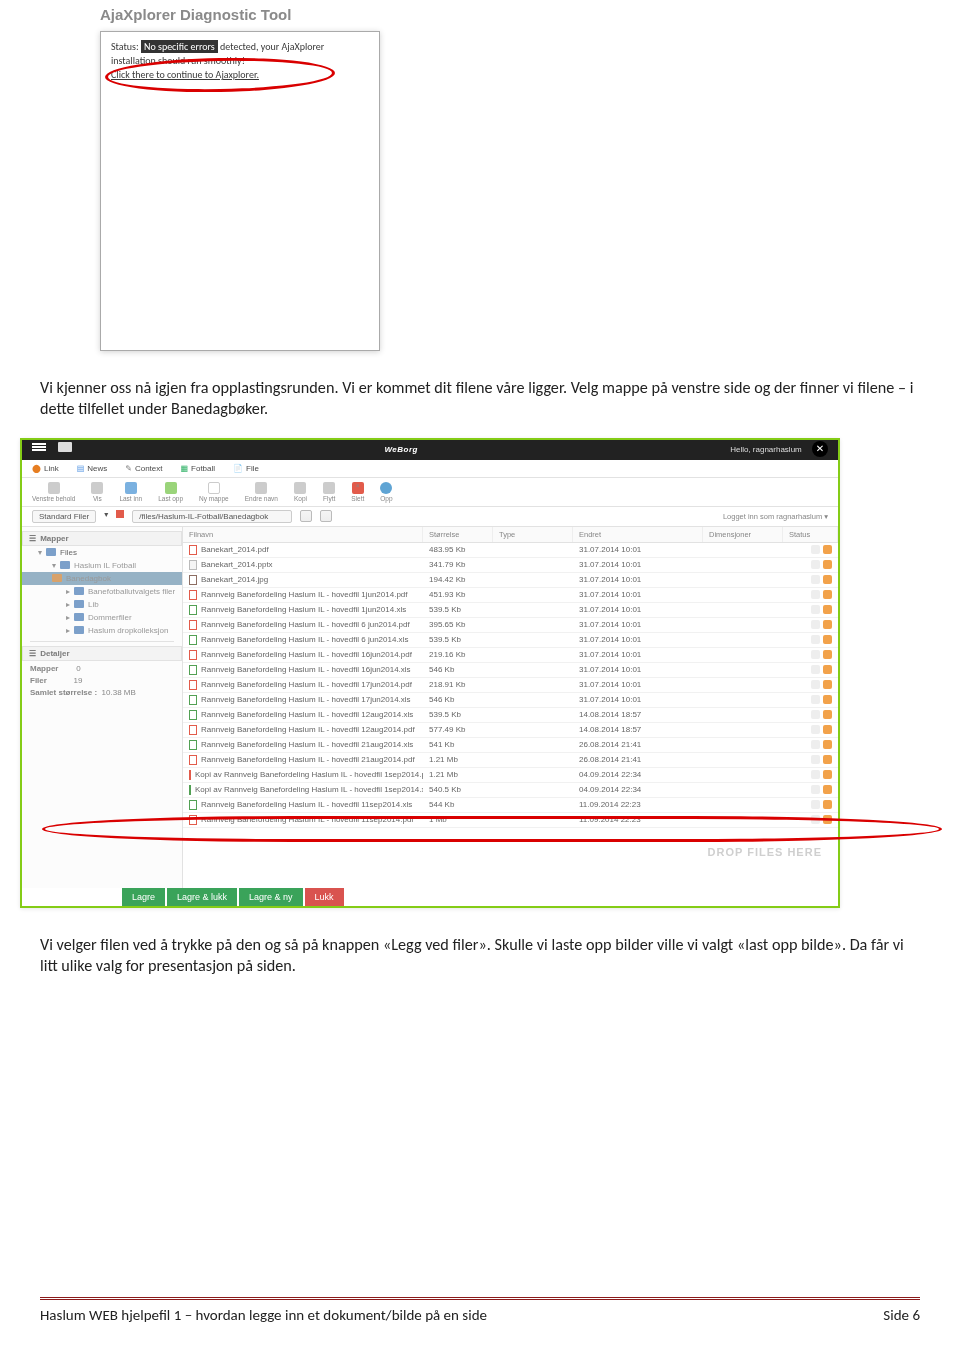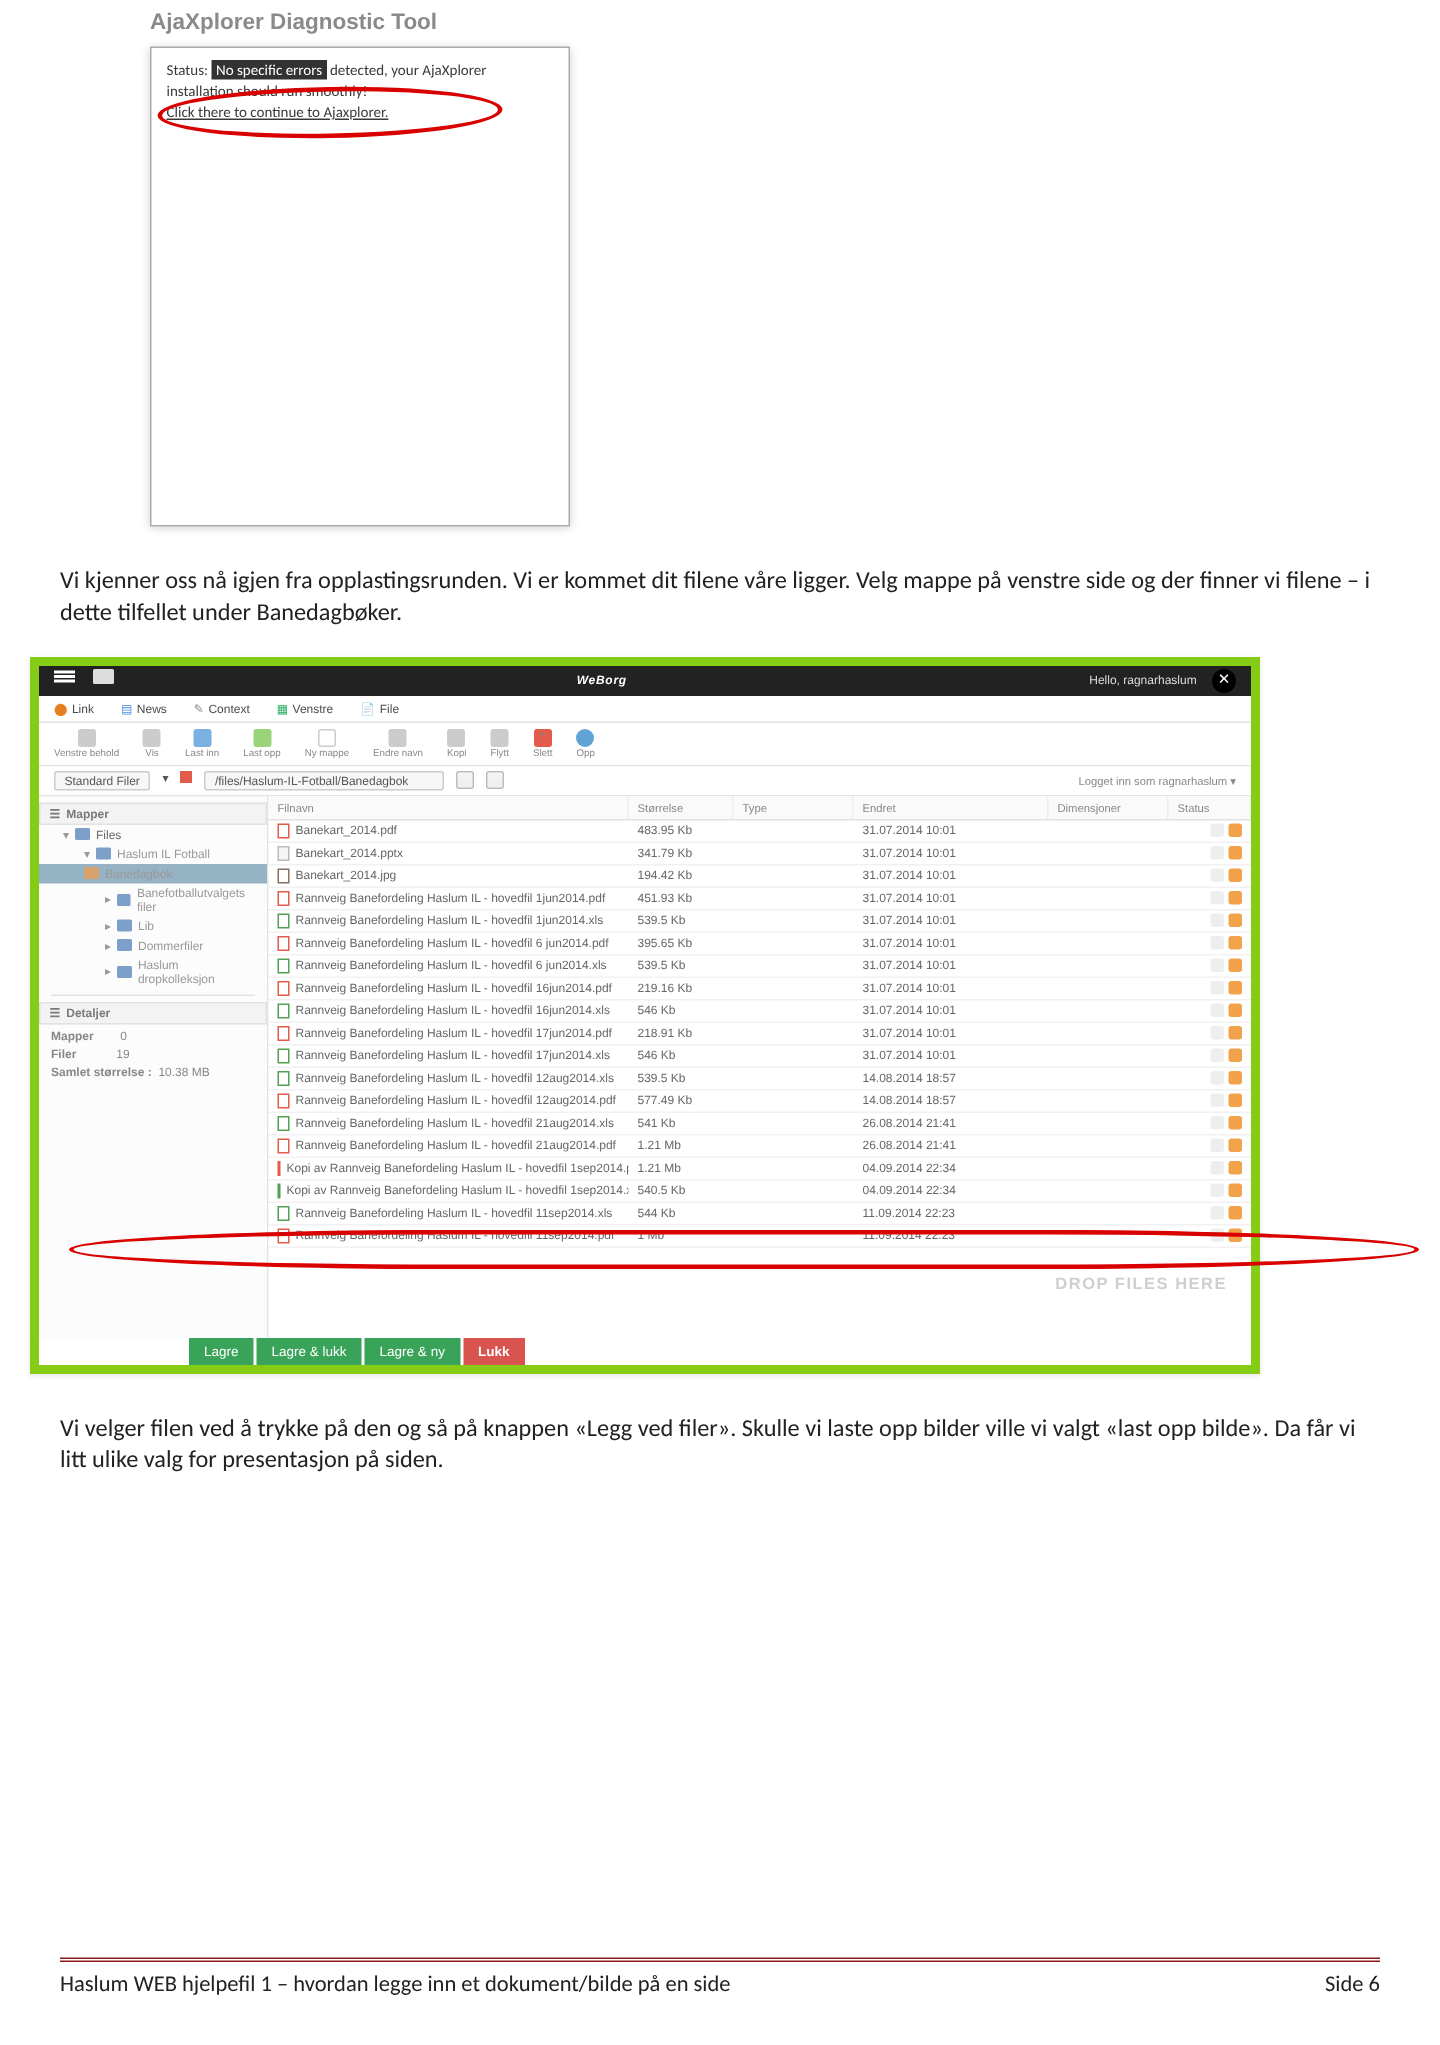--- a/index.html
+++ b/index.html
@@ -12,21 +12,21 @@
   .diag-box { width: 280px; height: 320px; border: 1px solid #aaa; background: #fff; position: relative; box-shadow: 0 1px 6px rgba(0,0,0,0.18); }
   .diag-text { font-size: 10px; color: #3a3a3a; padding: 8px 10px; line-height: 1.35; }
   .diag-text .s1 { background:#333;color:#fff;padding:0 3px; }
   .diag-link { text-decoration: underline; color: #3a3a3a; display:inline-block; margin-top: 1px; }
   .red-oval-1 { position: absolute; top: 26px; left: 4px; width: 230px; height: 34px; border: 3px solid #d90000; border-radius: 50%/50%; transform: rotate(-1deg); }
 
   
   .para { font-size: 16.2px; color: #222; margin: 26px 0 18px 0; line-height: 1.32; }
 
   
-  .fm-wrap { width: 820px; margin-left: -20px; font-family: Arial, sans-serif; font-size: 8px; position: relative; border: 6px solid #84cc16; background: #fef9c3; box-shadow: 0 1px 4px rgba(0,0,0,0.1); }
+  .fm-wrap { width: 820px; margin-left: -20px; font-family: Arial, sans-serif; font-size: 8px; position: relative; border: 2px solid #84cc16; background: #b91c1c; box-shadow: 0 1px 4px rgba(0,0,0,0.1); }
   .fm-topbar { background: #222; color: #fff; height: 20px; line-height: 20px; display: flex; align-items: center; justify-content: space-between; padding: 0 10px; font-size: 8px; }
   .fm-topbar .hamb { width:14px; height:10px; display:inline-block; }
   .hamb-line { display:block; width:14px; height:2px; background:#fff; margin:1px 0; }
   .fm-topbar .folder { width:14px;height:10px;background:#ddd;border-radius:1px;display:inline-block;margin-left:10px; }
   .fm-topbar .center { font-style: italic; font-weight: bold; letter-spacing: 0.5px; }
   .fm-topbar .right { color:#ddd; font-size:8px; }
   .fm-close { width:16px;height:16px;background:#000;color:#fff;border-radius:50%;text-align:center;line-height:16px;display:inline-block;margin-left:8px;font-size:10px; }
 
   .fm-tabs { background:#fff; border-bottom:1px solid #e2e2e2; padding:4px 10px; font-size:8px; display:flex; gap:18px; align-items:center; color:#4a4a4a; }
   .fm-tabs span { display:flex; align-items:center; gap:3px; }
@@ -78,21 +78,21 @@
   .actions { display:flex; gap:3px; justify-content:flex-end; align-items:center; }
   .a-i { width:9px;height:9px;background:#eee;border-radius:2px;display:inline-block; }
   .a-i.o{background:#f2a24a;}
   .drop-area { text-align:right; color:#cfcfcf; font-weight:bold; letter-spacing:1px; font-size:11px; padding:18px 16px 30px 8px; }
 
   .red-oval-2 { position:absolute; left:20px; bottom:64px; width:900px; height:26px; border:3px solid #d90000; border-radius:50%/90%; pointer-events:none; }
 
   .fm-footer { display:flex; gap:2px; padding:0 0 0 100px; background:#fff; }
   .fm-btn { padding:4px 10px; font-size:9px; color:#fff; border:none; }
   .fm-btn.green{background:#3aa35a;}
-  .fm-btn.red{background:#d9534f;font-weight:bold;}
+  .fm-btn.red{background:#d9534f;}
 
   
   .page-footer { border-top: 3px double #8b1a1a; margin-top: 320px; padding-top: 6px; display:flex; justify-content:space-between; font-size:15px; }
 </style>
 </head>
 <body>
 
 <div class="page">
 
   <div class="diag-wrap">
@@ -131,21 +131,21 @@
       <span>
           <span class="ico-news">▤</span>
           <span>News</span>
         </span>
       <span>
           <span class="ico-edit">✎</span>
           <span>Context</span>
         </span>
       <span>
           <span class="ico-cal">▦</span>
-          <span>Venstre</span>
+          <span>Fotball</span>
         </span>
       <span>
           <span class="ico-file">📄</span>
           <span>File</span>
         </span>
     </div>
 
     <div class="fm-toolbar">
       <div class="tb-item"><span class="i"></span><span>Venstre behold</span></div>
       <div class="tb-item"><span class="i"></span><span>Vis</span></div>

